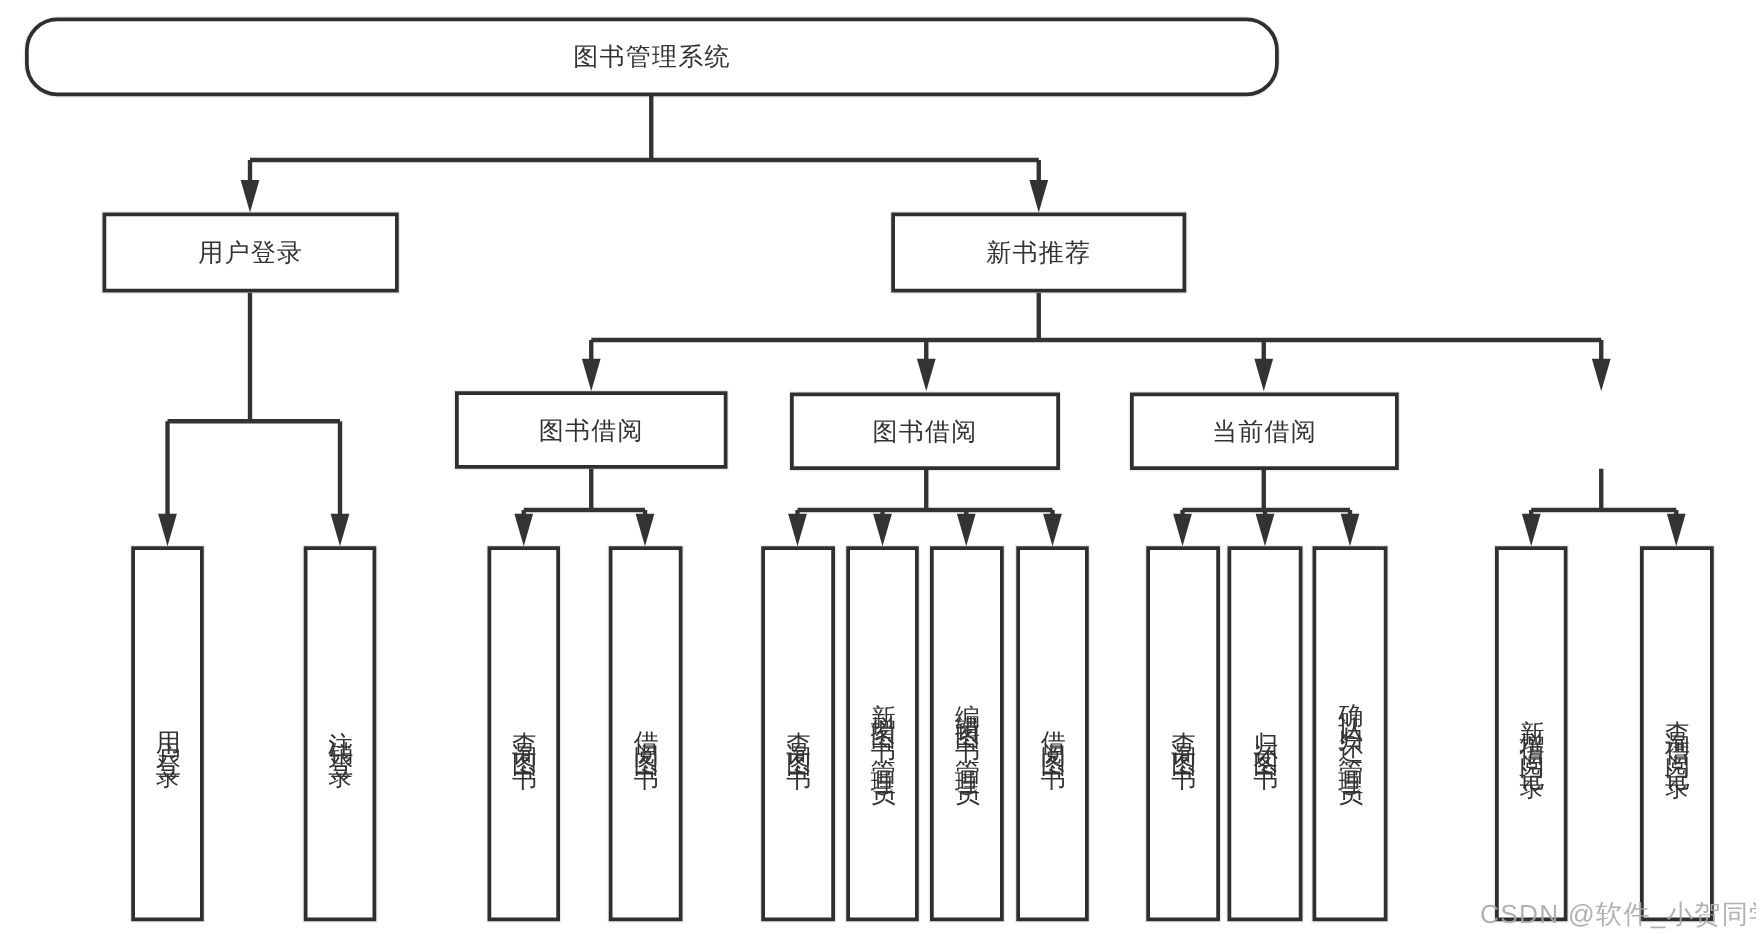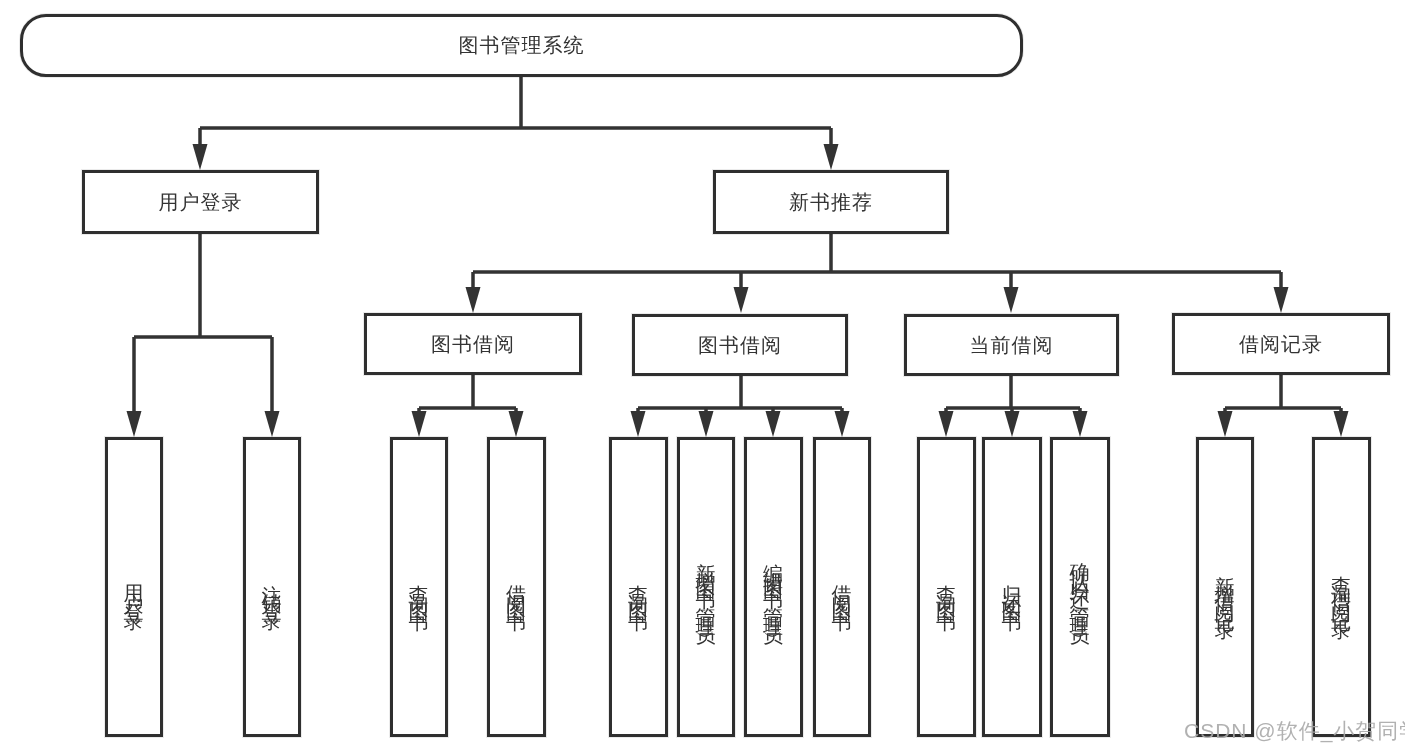--- a/index.html
+++ b/index.html
@@ -93,21 +93,20 @@
   </svg>
 
   <div class="node" style="left:20px;top:14px;width:1003px;height:63px;border-radius:26px;">图书管理系统</div>
 
   <div class="node" style="left:82px;top:170px;width:237px;height:64px;">用户登录</div>
   <div class="node" style="left:713px;top:170px;width:236px;height:64px;">新书推荐</div>
 
   <div class="node" style="left:364px;top:313px;width:218px;height:62px;">图书借阅</div>
   <div class="node" style="left:904px;top:314px;width:215px;height:62px;">当前借阅</div>
   <div class="node" style="left:632px;top:314px;width:216px;height:62px;">图书借阅</div>
-  <div class="node" style="left:1172px;top:313px;width:218px;height:62px;">借阅记录</div>
 
   <div class="node vnode" style="left:105px;top:437px;width:58px;height:300px;">
     <span>用户登录</span>
   </div>
   <div class="node vnode" style="left:243px;top:437px;width:58px;height:300px;">
     <span>注销登录</span>
   </div>
 
   <div class="node vnode" style="left:390px;top:437px;width:58px;height:300px;">
     <span>查询图书</span>

